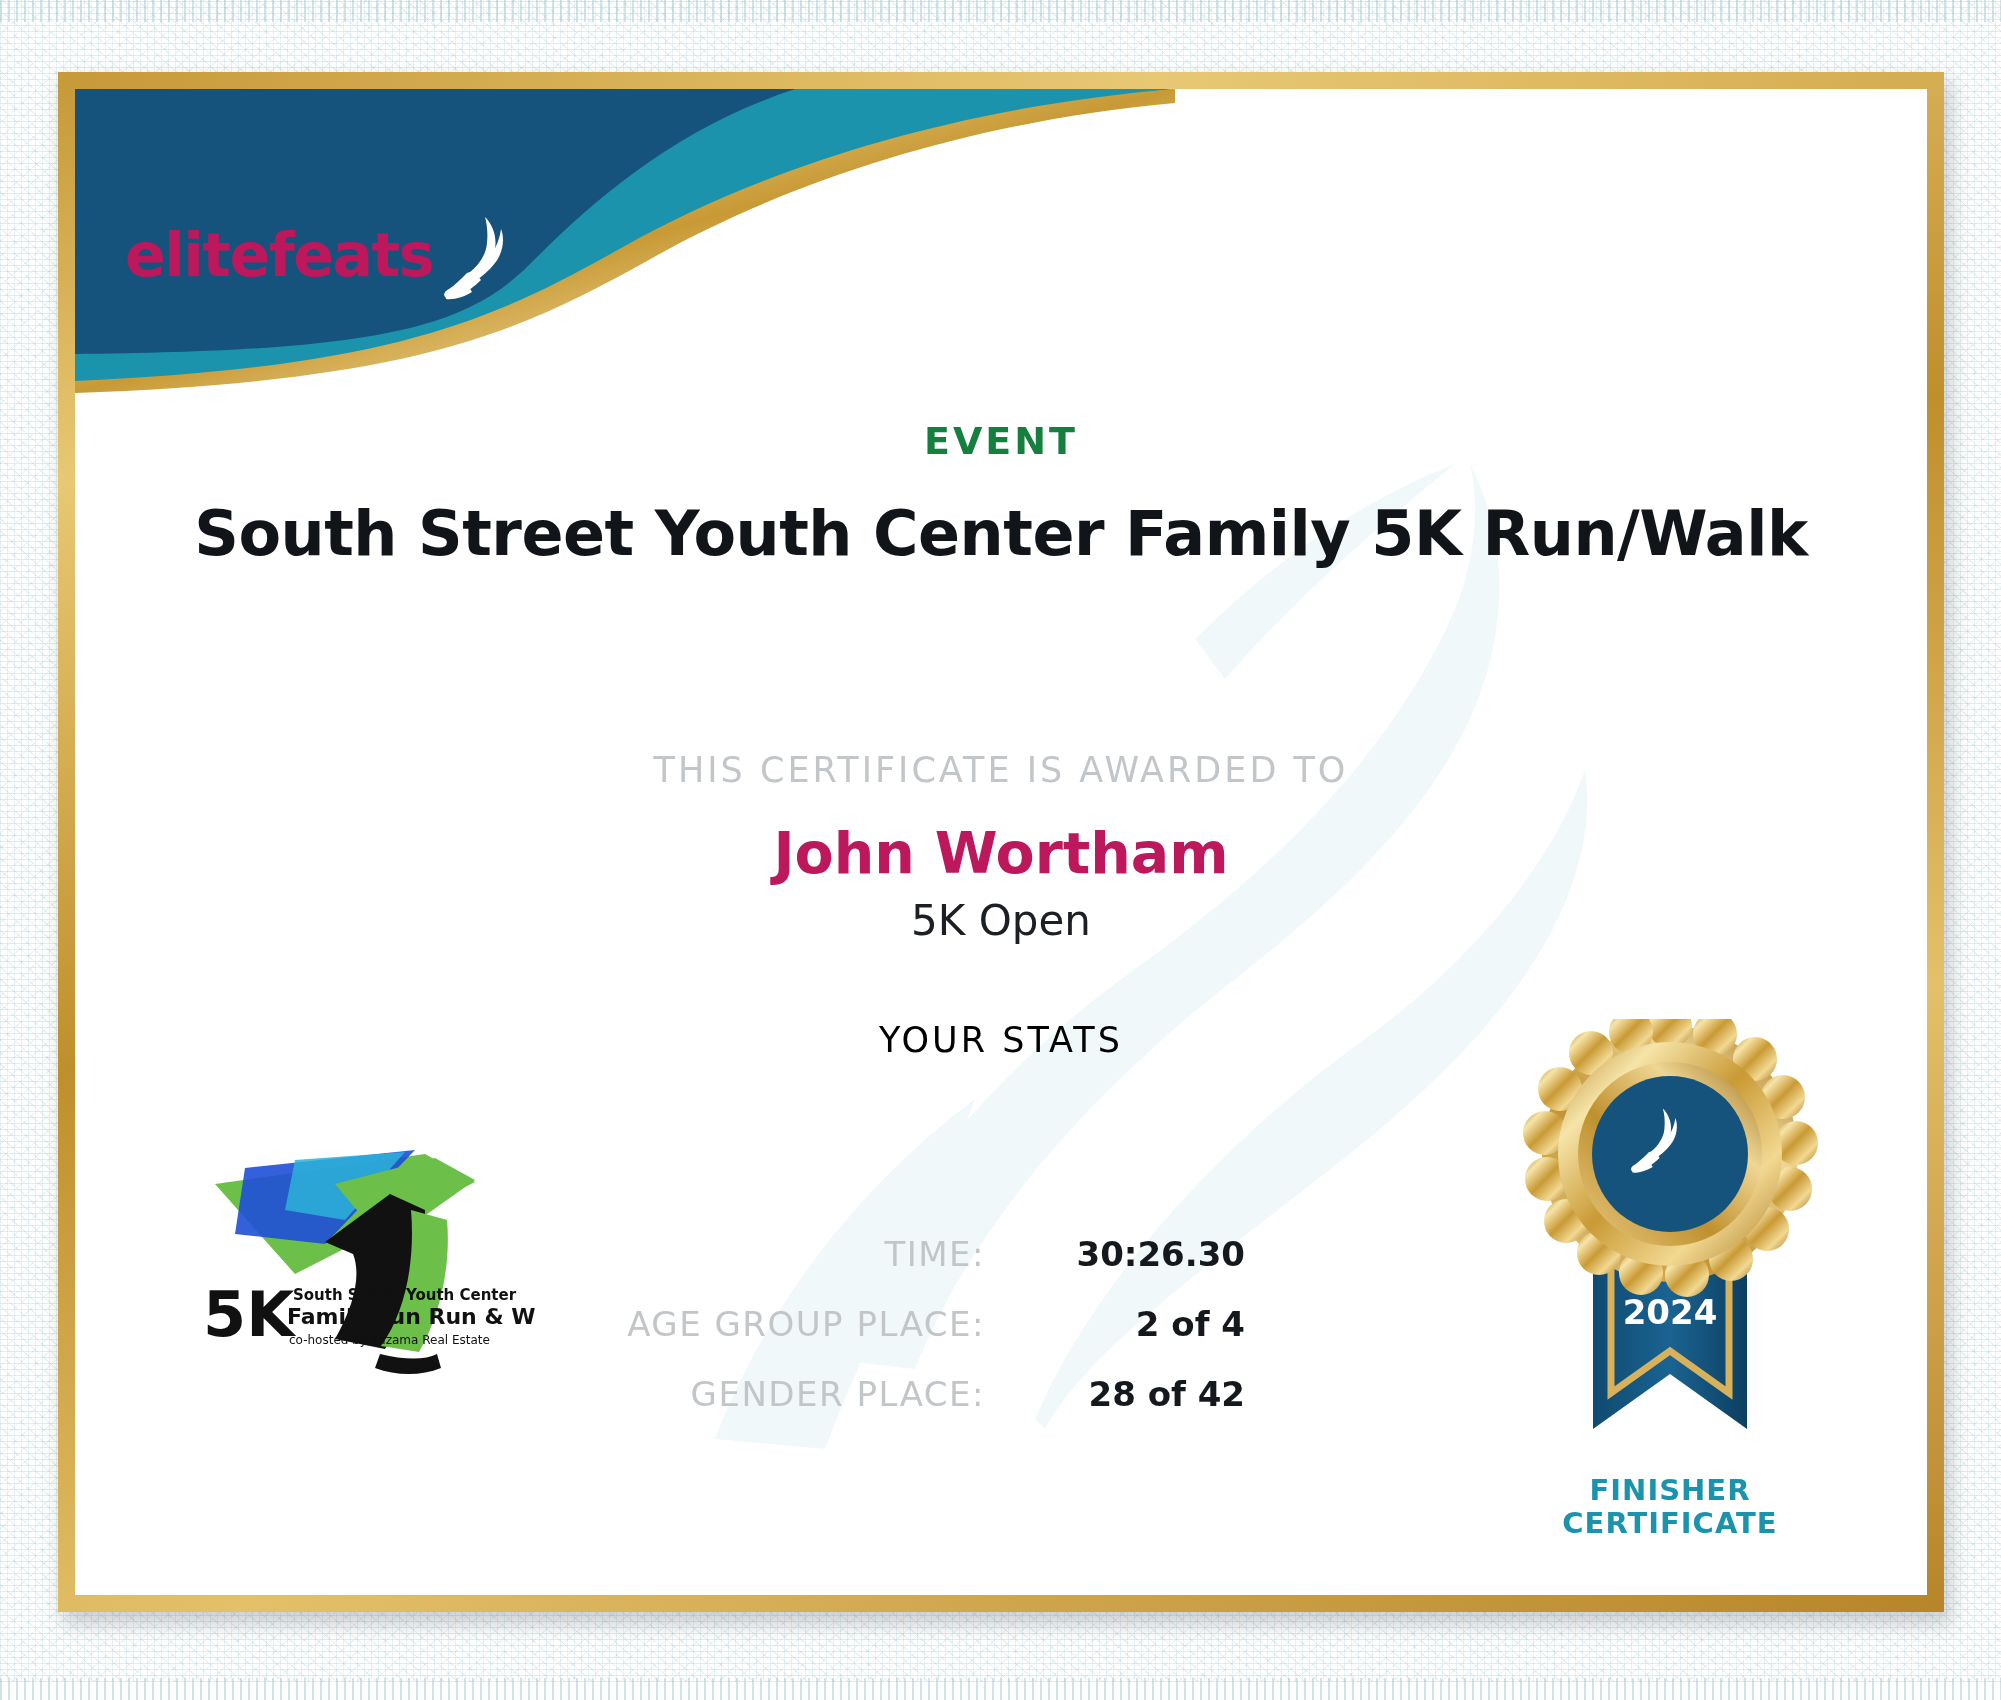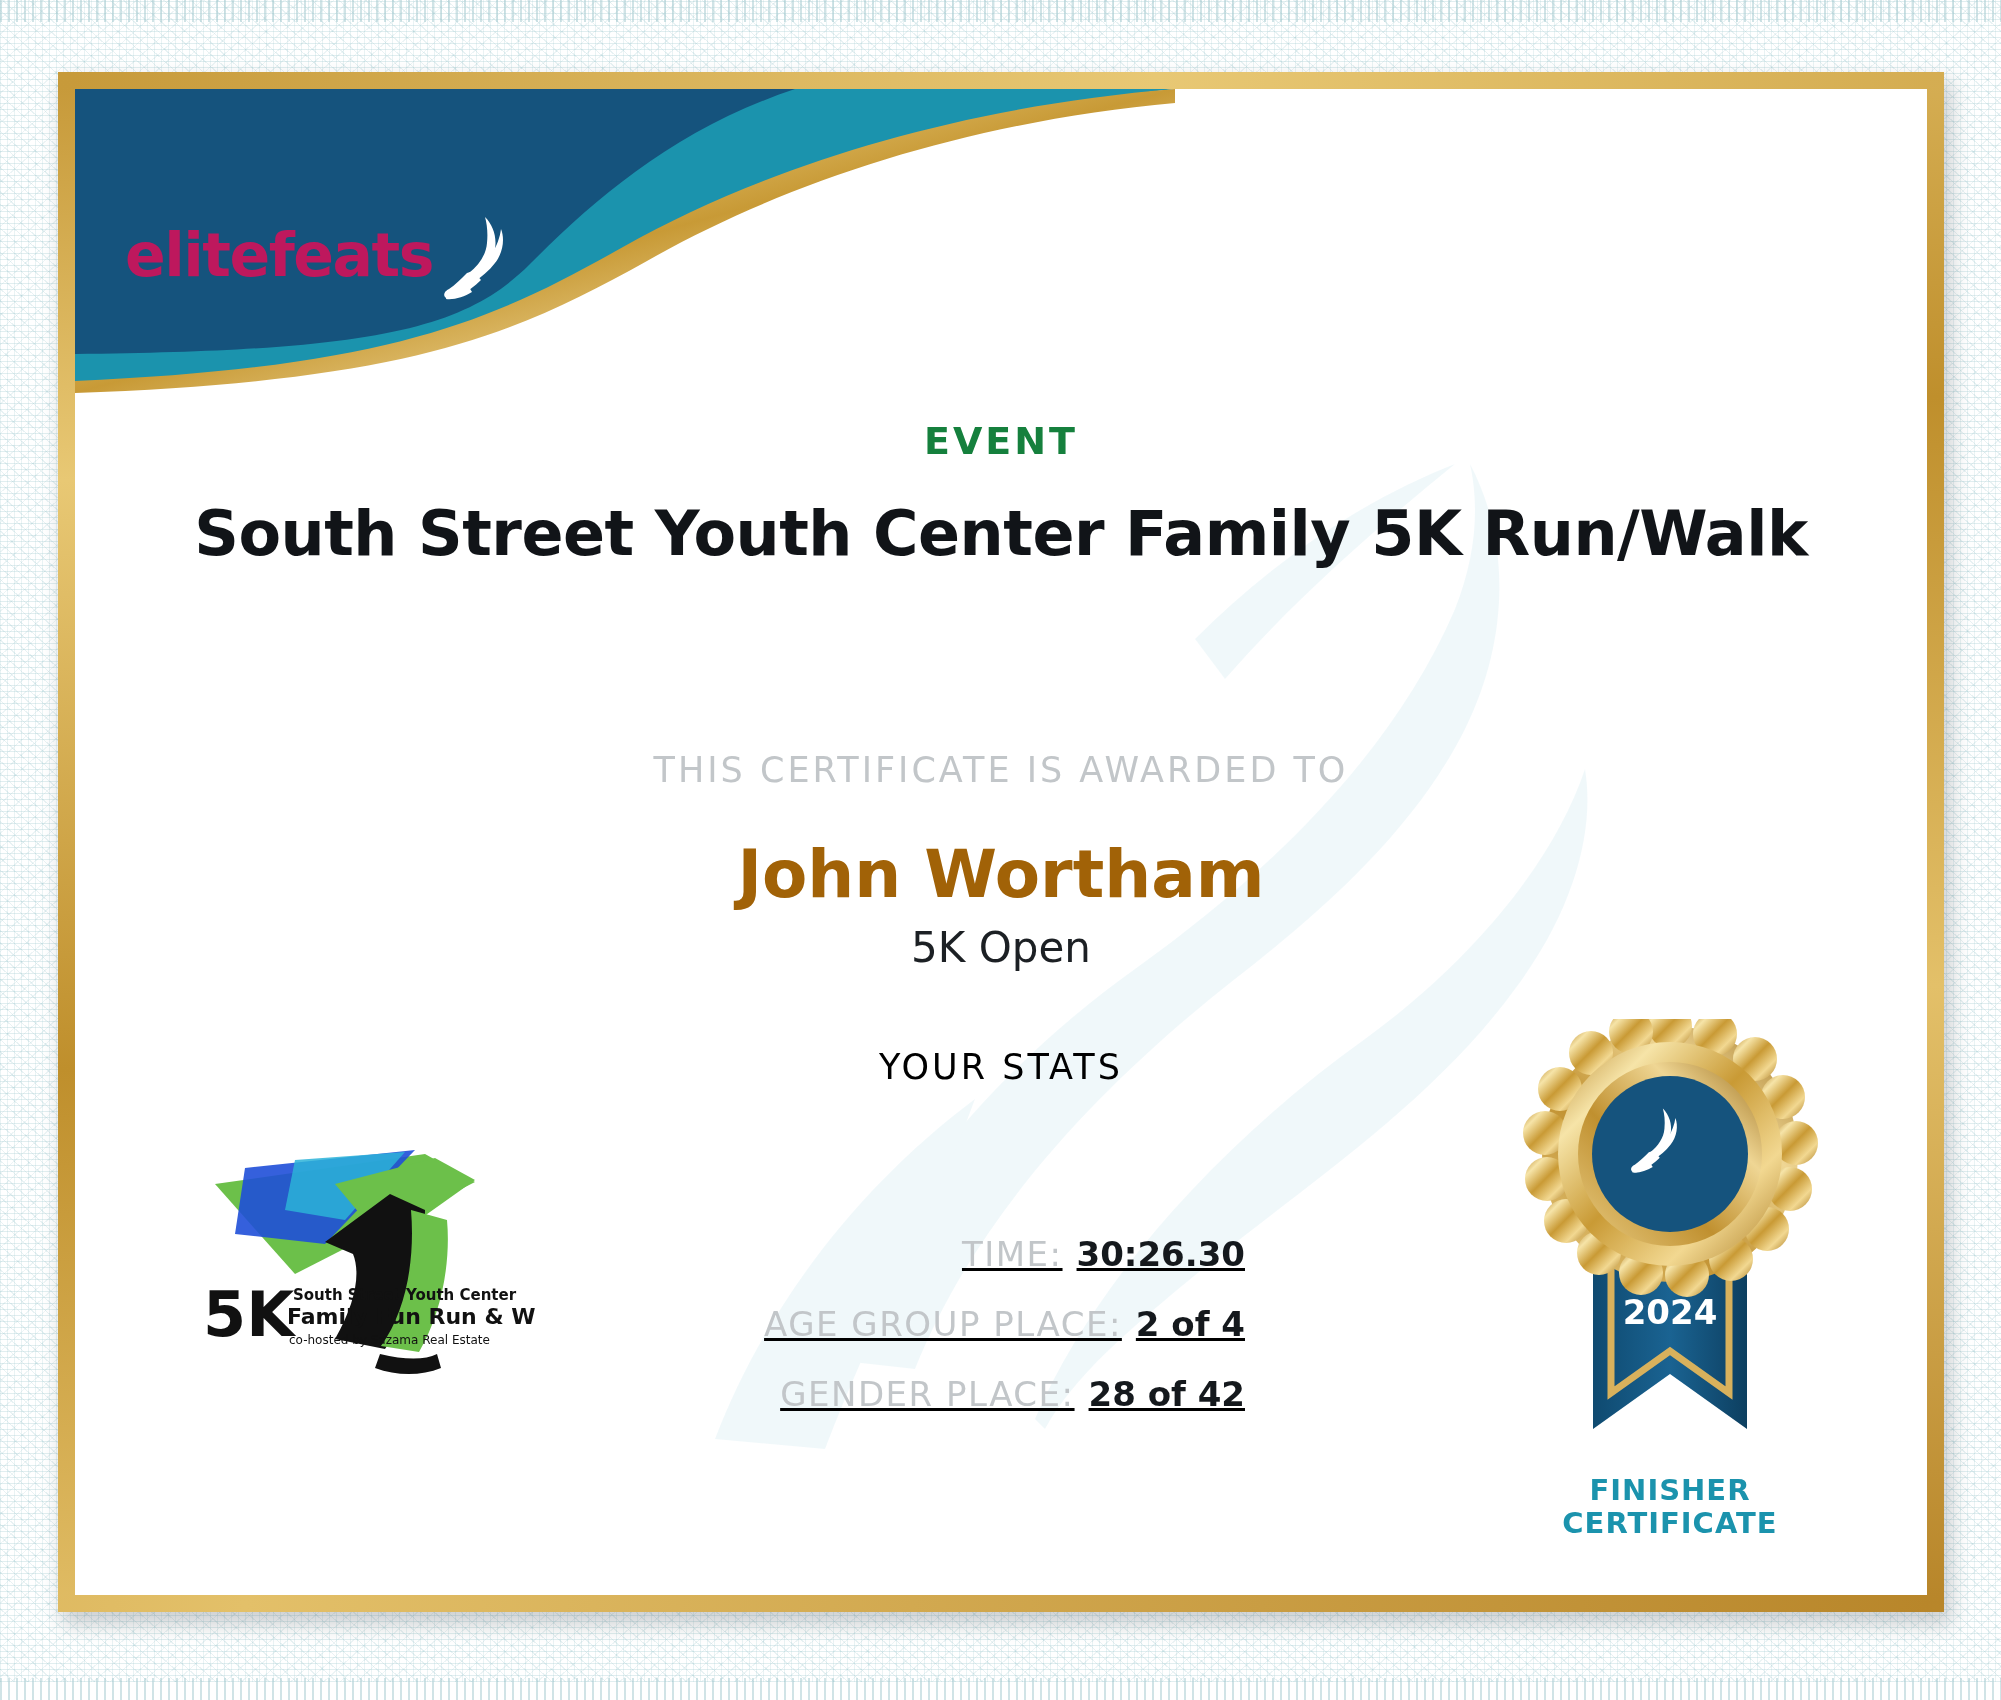--- a/index.html
+++ b/index.html
@@ -142,25 +142,25 @@
   }
   .awarded-label {
     margin-top: 180px;
     font-family: "DejaVu Sans", sans-serif;
     font-size: 35px;
     letter-spacing: 3px;
     color: #c2c6c9;
     font-weight: 500;
   }
   .recipient {
-    margin-top: 46px;
-    font-family: "DejaVu Sans", sans-serif;
-    font-size: 66px;
-    font-weight: 700;
-    color: #a16207;
+    margin-top: 30px;
+    font-family: "DejaVu Sans", sans-serif;
+    font-size: 57px;
+    font-weight: 700;
+    color: #be185d;
   }
   .division {
     margin-top: 10px;
     font-family: "DejaVu Sans", sans-serif;
     font-size: 42px;
     color: #1c2024;
   }
   .stats-label {
     margin-top: 75px;
     font-family: "DejaVu Sans", sans-serif;
@@ -173,24 +173,23 @@
   
   .stats-table {
     position: absolute;
     left: 430px;
     top: 1145px;
     width: 740px;
   }
   .stat-row {
     display: flex;
     align-items: baseline;
-    justify-content: flex-end;
+    justify-content: space-between;
     margin-bottom: 30px;
     white-space: nowrap;
-    text-decoration: underline;
   }
   .stat-key {
     flex: 0 0 480px;
     text-align: right;
     font-family: "DejaVu Sans", sans-serif;
     font-size: 34px;
     letter-spacing: 1.5px;
     color: #c2c6c9;
     font-weight: 500;
   }

